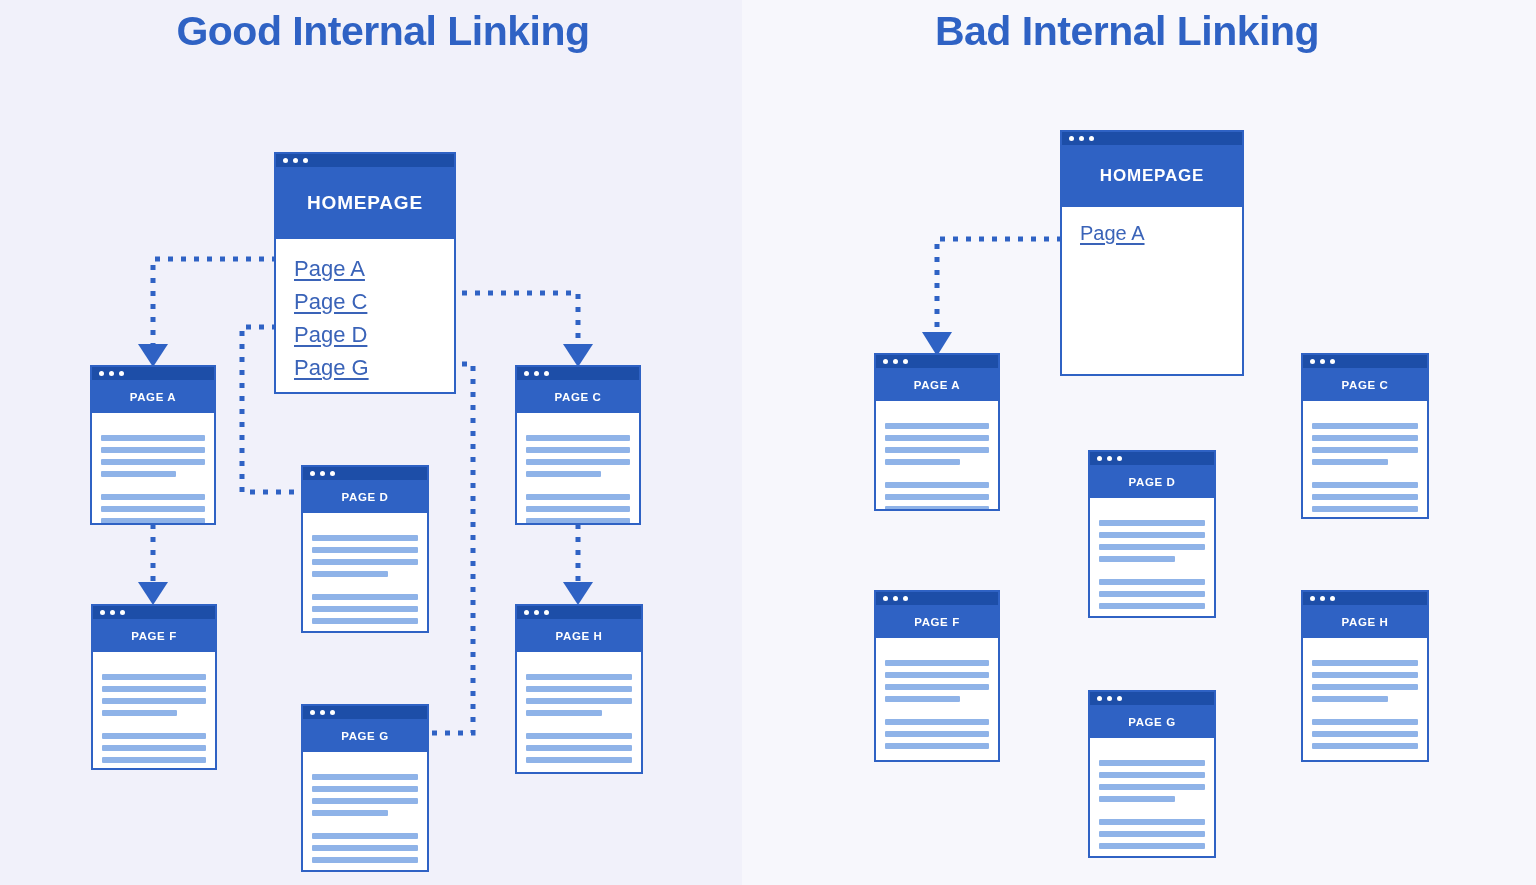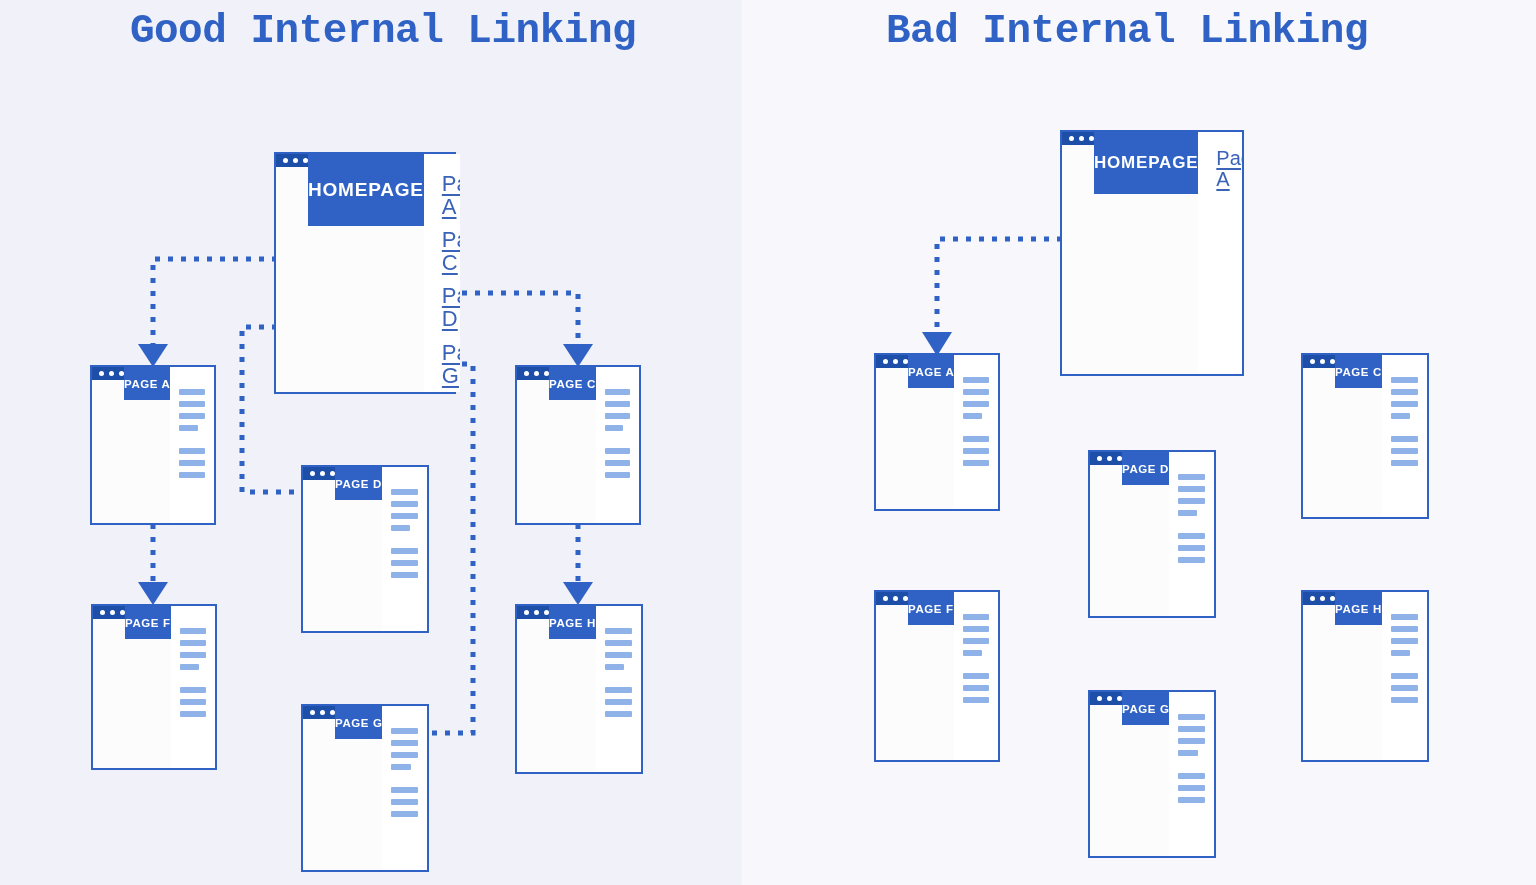--- a/index.html
+++ b/index.html
@@ -23,30 +23,29 @@
   .panel-title {
     position: absolute;
     top: 8px;
     width: 100%;
     text-align: center;
     font-size: 41px;
     font-weight: bold;
     letter-spacing: -0.5px;
     color: #2f62c4;
     white-space: nowrap;
-    font-family: Liberation Mono, monospace;
   }
 
   
   .card {
     position: absolute;
     background: #fcfcfd;
     border: 2px solid #2f62c4;
     display: flex;
-    flex-direction: row;
+    flex-direction: column;
   }
   .card .titlebar {
     height: 13px;
     background: #1d4ea8;
     display: flex;
     align-items: center;
     padding-left: 7px;
     gap: 5px;
     flex: 0 0 auto;
   }

